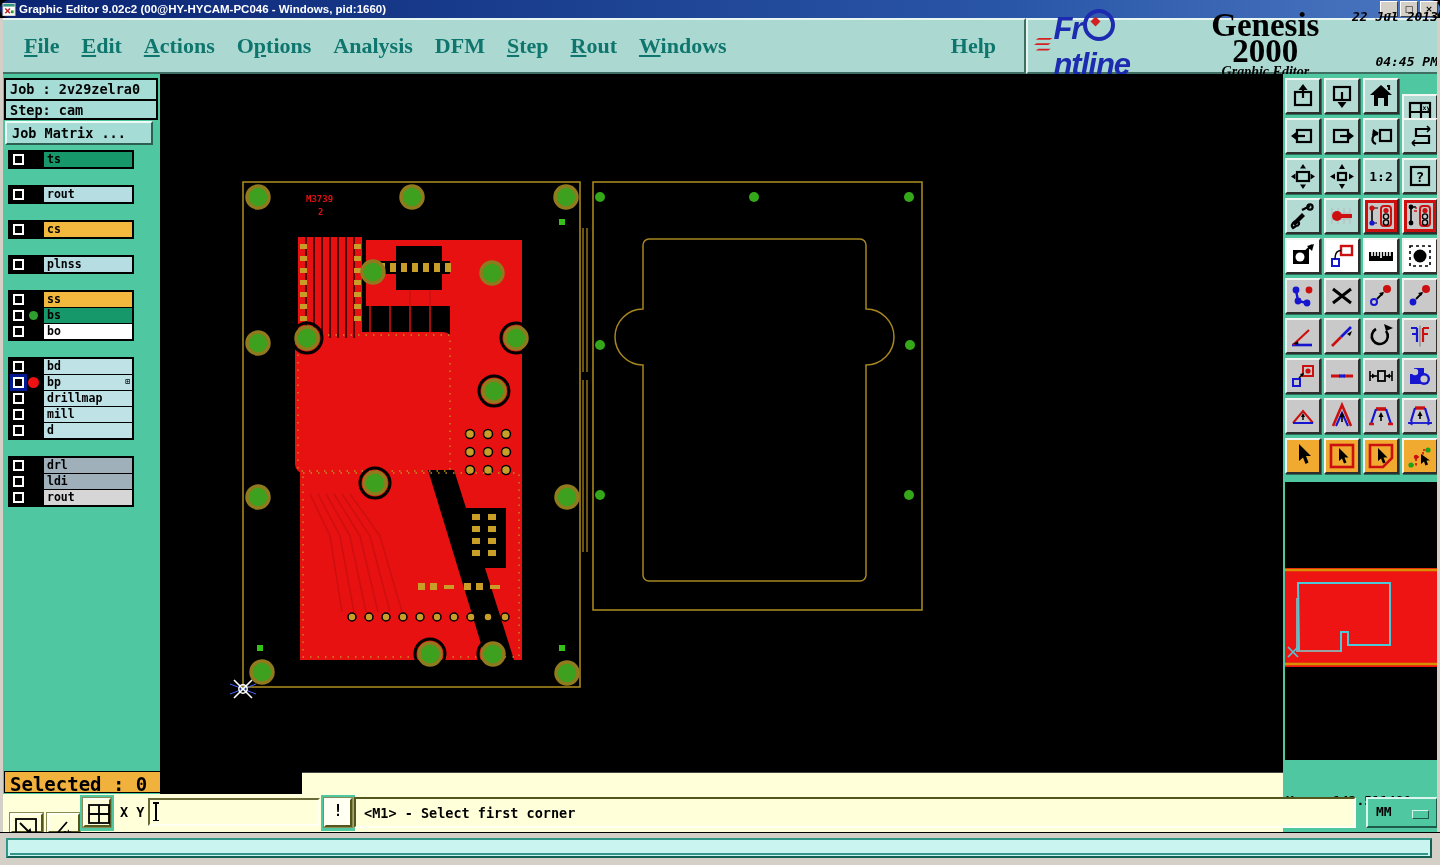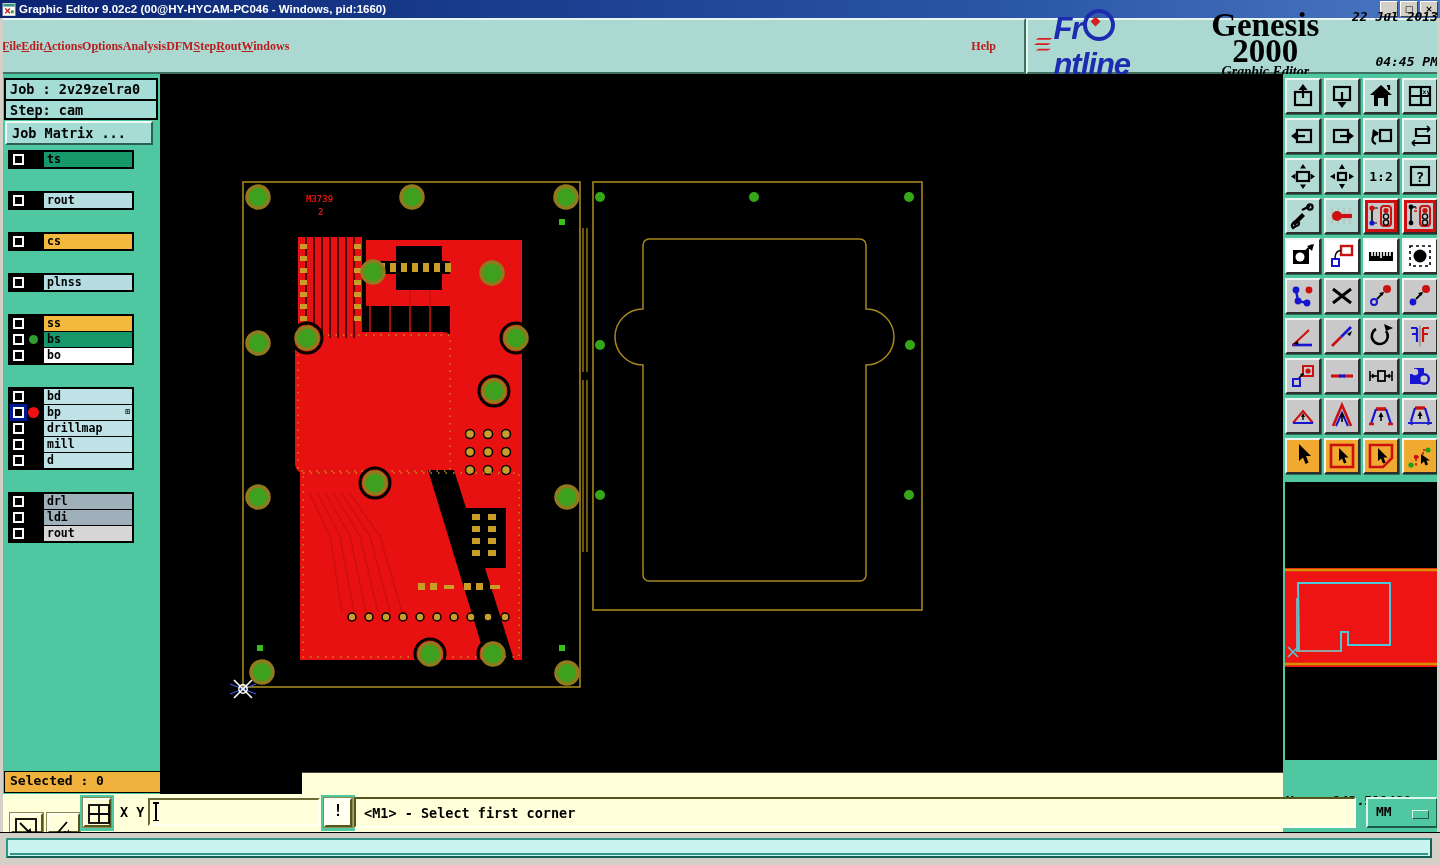--- a/index.html
+++ b/index.html
@@ -1,33 +1,33 @@
 <!DOCTYPE html>
 <html><head>
 <meta charset="utf-8">
 <style>
   html,body{margin:0;padding:0;background:#808080;}
   #app{position:relative;width:1440px;height:865px;overflow:hidden;background:#000;
        font-family:"DejaVu Sans Mono",monospace;}
   
   .titlebar{position:absolute;left:0;top:0;width:1440px;height:18px;
     background:linear-gradient(to right,#0a2472,#2a56a8 70%,#4a76c0);
-    display:flex;align-items:center;color:#fff;}
+    display:flex;align-items:center;color:#fff;border-radius:9px;}
   .titlebar .ticon{width:14px;height:13px;margin:0 3px 0 2px;}
   .ttext{font-family:"Liberation Sans",sans-serif;font-weight:bold;font-size:11.5px;white-space:nowrap;}
   .winbtns{margin-left:auto;display:flex;gap:2px;padding-right:2px;}
   .wbtn{width:16px;height:14px;background:#d4d0c8;border:1px solid;border-color:#fff #404040 #404040 #fff;
     font-family:"DejaVu Sans",sans-serif;font-size:9px;font-weight:bold;color:#000;
     display:flex;align-items:center;justify-content:center;line-height:1;}
   
   .menubar{position:absolute;left:0;top:18px;width:1026px;height:56px;background:#abd9d2;
     border:2px solid;border-color:#e8f6f2 #3f6e63 #3f6e63 #e8f6f2;box-sizing:border-box;
     display:flex;align-items:center;}
-  .mi{font-family:"Liberation Serif","DejaVu Serif",serif;font-weight:bold;font-size:12px;color:#b91c1c;
-      white-space:nowrap;cursor:default;}
+  .mi{font-family:"Liberation Serif","DejaVu Serif",serif;font-weight:bold;font-size:22px;color:#0f766e;
+      margin-left:22px;white-space:nowrap;cursor:default;}
   .mi.help{margin-left:auto;margin-right:28px;}
   .brand{position:absolute;left:1026px;top:18px;width:414px;height:56px;background:#abd9d2;
     border:2px solid;border-color:#e8f6f2 #3f6e63 #3f6e63 #e8f6f2;box-sizing:border-box;
     display:flex;align-items:center;}
   .logo{display:flex;align-items:center;margin-left:6px;}
   .logotext{font-family:"Liberation Sans",sans-serif;font-style:italic;font-weight:bold;
     font-size:31px;color:#1c2bb0;letter-spacing:-1px;}
   .logo .o-ring{display:inline-block;position:relative;width:24px;height:24px;border:4px solid #1c2bb0;
     border-radius:50%;vertical-align:-2px;margin:0 1px;}
   .logo .o-ring i{position:absolute;left:5px;top:5px;width:7px;height:7px;background:#d42020;transform:rotate(45deg);}
@@ -38,33 +38,33 @@
     font-size:13px;line-height:15px;white-space:pre;}
   
   .sidebar{position:absolute;left:0;top:74px;width:160px;height:720px;background:#4fc8a2;padding-left:13px;}
   .jobbox{position:absolute;left:4px;top:4px;width:150px;border:2px solid #000;background:#a5dcd6;}
   .jobrow{height:19px;font-size:13.5px;font-weight:bold;padding:1px 0 0 4px;box-sizing:border-box;white-space:pre;}
   .jobrow+.jobrow{border-top:2px solid #000;}
   .matrixbtn{position:absolute;left:5px;top:47px;width:148px;height:24px;background:#a5dcd6;
     border:2px solid;border-color:#eefaf6 #2c5e52 #2c5e52 #eefaf6;box-sizing:border-box;
     font-size:13.5px;font-weight:bold;padding:2px 0 0 5px;white-space:pre;}
   #layers{position:absolute;left:8px;top:76px;width:126px;}
-  .lgroup{border:2px solid #000;margin-bottom:22px;background:#000;}
+  .lgroup{border:2px solid #000;margin-bottom:16px;background:#000;}
   .lrow{display:flex;height:15px;}
   .lrow.sep{border-top:1px solid #000;}
   .lbox{width:34px;background:#000;position:relative;flex:none;}
   .lchk{position:absolute;left:3px;top:2px;width:7px;height:7px;border:2px solid #fff;background:#000;}
   .lchk.sel{box-shadow:0 0 0 3px #001890;}
   .lind{position:absolute;left:19px;top:3px;width:9px;height:9px;border-radius:50%;}
   .lind.green{background:#2e9e2e;}
   .lind.red{background:#ee1111;left:18px;top:2px;width:11px;height:11px;}
   .llabel{flex:1;font-size:11.5px;font-weight:bold;line-height:15px;padding-left:3px;color:#000;position:relative;}
   .lbadge{position:absolute;right:2px;top:3px;font-size:8px;line-height:8px;}
   .selbox{position:absolute;left:4px;top:697px;width:152px;height:19px;background:#f0b23c;
-    border:1px solid #000;font-size:13px;font-weight:bold;padding:1px 0 0 5px;box-sizing:content-box;white-space:pre;}
+    border:1px solid #000;font-size:19px;font-weight:bold;padding:1px 0 0 5px;box-sizing:content-box;white-space:pre;}
   
   .canvas{position:absolute;left:160px;top:74px;width:1123px;height:698px;background:#000;}
   .canvas svg{position:absolute;left:0;top:0;}
   .patch-black{position:absolute;left:160px;top:772px;width:142px;height:22px;background:#000;}
   .strip-yellow{position:absolute;left:302px;top:772px;width:981px;height:22px;background:#ffffd9;border-top:1px solid #444;}
   
   .rightbar{position:absolute;left:1283px;top:74px;width:157px;height:758px;background:#4fc8a2;}
   .tbtn{position:absolute;width:36px;height:36px;box-sizing:border-box;
     border:2px solid;border-color:#f2f6f2 #2e2e2e #2e2e2e #f2f6f2;box-shadow:1px 1px 0 rgba(0,0,0,.45);}
   .tbtn svg{width:28px;height:28px;margin:2px;display:block;}
@@ -456,21 +456,21 @@
             <path d="M14 26l-4.5-6h9z" fill="#000"></path>
           </svg>
         </div>
         <div class="tbtn f-teal" style="left: 80px; top: 4px;">
           <svg viewBox="0 0 28 28">
             <path d="M14 3L3 13h4v11h14V13h4z" fill="#000"></path>
             <path d="M20 4h2v4" class="k"></path>
             <rect x="11" y="16" width="6" height="8" fill="#b4dad4"></rect>
           </svg>
         </div>
-        <div class="tbtn f-teal" style="left: 119px; top: 4px;">
+        <div class="tbtn f-teal" style="left: 119px; top: 20px;">
           <svg viewBox="0 0 28 28">
             <rect x="4" y="5" width="20" height="18" class="k"></rect>
             <path d="M15 5v18M4 14h20" class="k"></path>
             <text x="16.5" y="12" font-size="6.5" font-weight="bold">xy</text>
           </svg>
         </div>
         <div class="tbtn f-teal" style="left: 2px; top: 44px;">
           <svg viewBox="0 0 28 28">
             <rect x="8" y="8" width="14" height="12" class="k"></rect>
             <path d="M16 14H8" class="k"></path>

